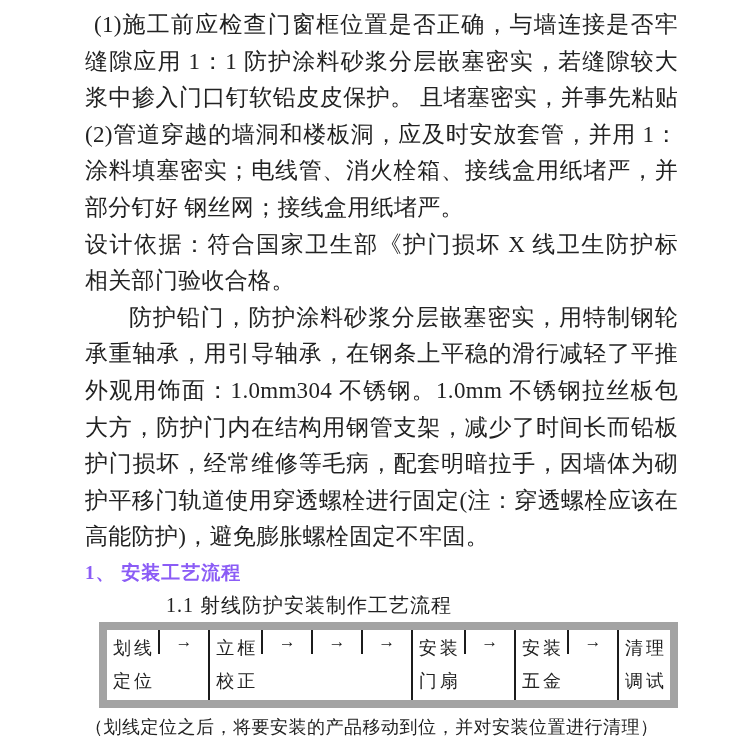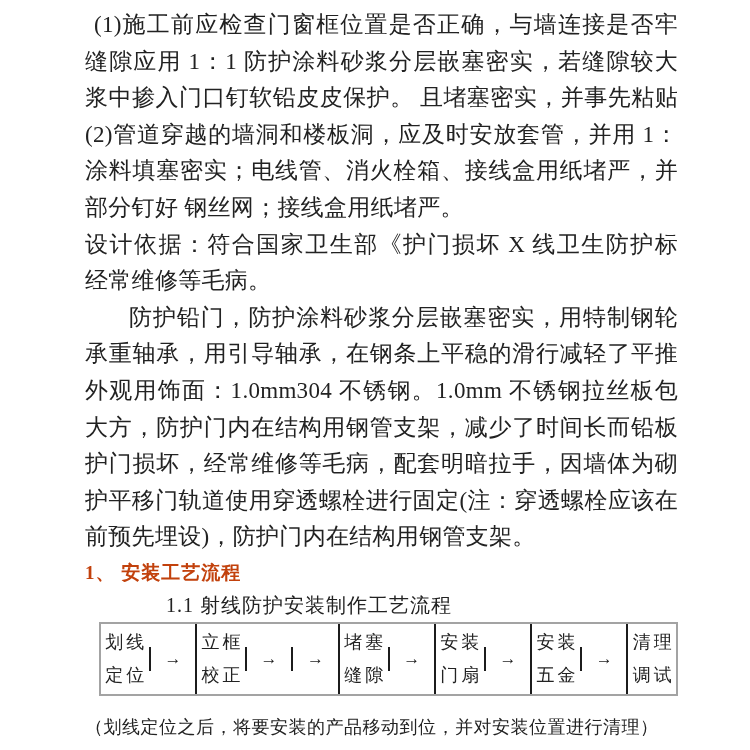--- a/index.html
+++ b/index.html
@@ -32,37 +32,37 @@
     text-align-last: justify;
     overflow: hidden;
   }
   .line.ind-sm { padding-left: 9px; }
   .line.ind-2 { padding-left: 44px; }
   .section-heading {
     height: 36px;
     line-height: 34px;
     font-size: 19px;
     font-weight: bold;
-    color: #c2410c;
+    color: #8b5cf6;
     letter-spacing: 1px;
   }
   .sub-heading {
     height: 30px;
     line-height: 26px;
     font-size: 20px;
     padding-left: 81px;
     letter-spacing: 1px;
   }
   .flow-table {
     margin-left: 14px;
     width: 579px;
     box-sizing: border-box;
-    border: 2px solid #a3a3a3;
+    border: 8px solid #a3a3a3;
     display: flex;
-    align-items: center;
+    align-items: flex-start;
   }
   .flow-cell {
     box-sizing: border-box;
     display: flex;
     flex-direction: column;
     justify-content: center;
     align-items: center;
     padding: 2px 0;
   }
   .flow-cell + .flow-cell { border-left: 2px solid #1c1c1c; }
@@ -74,48 +74,48 @@
   }
   .step-line {
     height: 33px;
     line-height: 33px;
     font-size: 18px;
     letter-spacing: 3px;
     padding-left: 3px; 
     white-space: nowrap;
   }
   .table-caption {
-    margin-top: 20px;
+    margin-top: 8px;
     line-height: 22px;
     font-size: 18px;
     letter-spacing: 0.5px;
     white-space: nowrap;
   }
 </style>
 </head>
 <body>
 
 <div class="page">
   <div class="doc">
 
     <div class="line j ind-sm">(1)施工前应检查门窗框位置是否正确，与墙连接是否牢固。连接处</div>
     <div class="line j">缝隙应用 1：1 防护涂料砂浆分层嵌塞密实，若缝隙较大时，应在砂</div>
     <div class="line j">浆中掺入门口钉软铅皮皮保护。 且堵塞密实，并事先粘贴好保护膜。</div>
     <div class="line j">(2)管道穿越的墙洞和楼板洞，应及时安放套管，并用 1：4 高能防护</div>
     <div class="line j">涂料填塞密实；电线管、消火栓箱、接线盒用纸堵严，并将背后露明</div>
     <div class="line">部分钉好 钢丝网；接线盒用纸堵严。</div>
     <div class="line j">设计依据：符合国家卫生部《护门损坏 X 线卫生防护标准》要求，经</div>
-    <div class="line">经常维修等毛病。</div>
+    <div class="line">相关部门验收合格。</div>
     <div class="line j ind-2">防护铅门，防护涂料砂浆分层嵌塞密实，用特制钢轮和不锈钢</div>
     <div class="line j">承重轴承，用引导轴承，在钢条上平稳的滑行减轻了平推铅门的力量，</div>
     <div class="line j">外观用饰面：1.0mm304 不锈钢。1.0mm 不锈钢拉丝板包边装饰，美观</div>
     <div class="line j">大方，防护门内在结构用钢管支架，减少了时间长而铅板下沉导致防</div>
     <div class="line j">护门损坏，经常维修等毛病，配套明暗拉手，因墙体为砌块墙体，防</div>
     <div class="line j">护平移门轨道使用穿透螺栓进行固定(注：穿透螺栓应该在墙体装饰</div>
-    <div class="line">前预先埋设)，防护门内在结构用钢管支架。</div>
+    <div class="line">高能防护)，避免膨胀螺栓固定不牢固。</div>
 
     <div class="section-heading">1、 安装工艺流程</div>
     <div class="sub-heading">1.1 射线防护安装制作工艺流程</div>
 
     <div class="flow-table">
       <div class="flow-cell step">
         <div class="step-line">划线</div>
         <div class="step-line">定位</div>
       </div>
       <div class="flow-cell arrow">
@@ -123,24 +123,20 @@
       </div>
       <div class="flow-cell step">
         <div class="step-line">立框</div>
         <div class="step-line">校正</div>
       </div>
       <div class="flow-cell arrow">
         <span>→</span>
       </div>
       <div class="flow-cell arrow">
         <span>→</span>
-      </div>
-      <div class="flow-cell step">
-        <div class="step-line">堵塞</div>
-        <div class="step-line">缝隙</div>
       </div>
       <div class="flow-cell arrow">
         <span>→</span>
       </div>
       <div class="flow-cell step">
         <div class="step-line">安装</div>
         <div class="step-line">门扇</div>
       </div>
       <div class="flow-cell arrow">
         <span>→</span>

